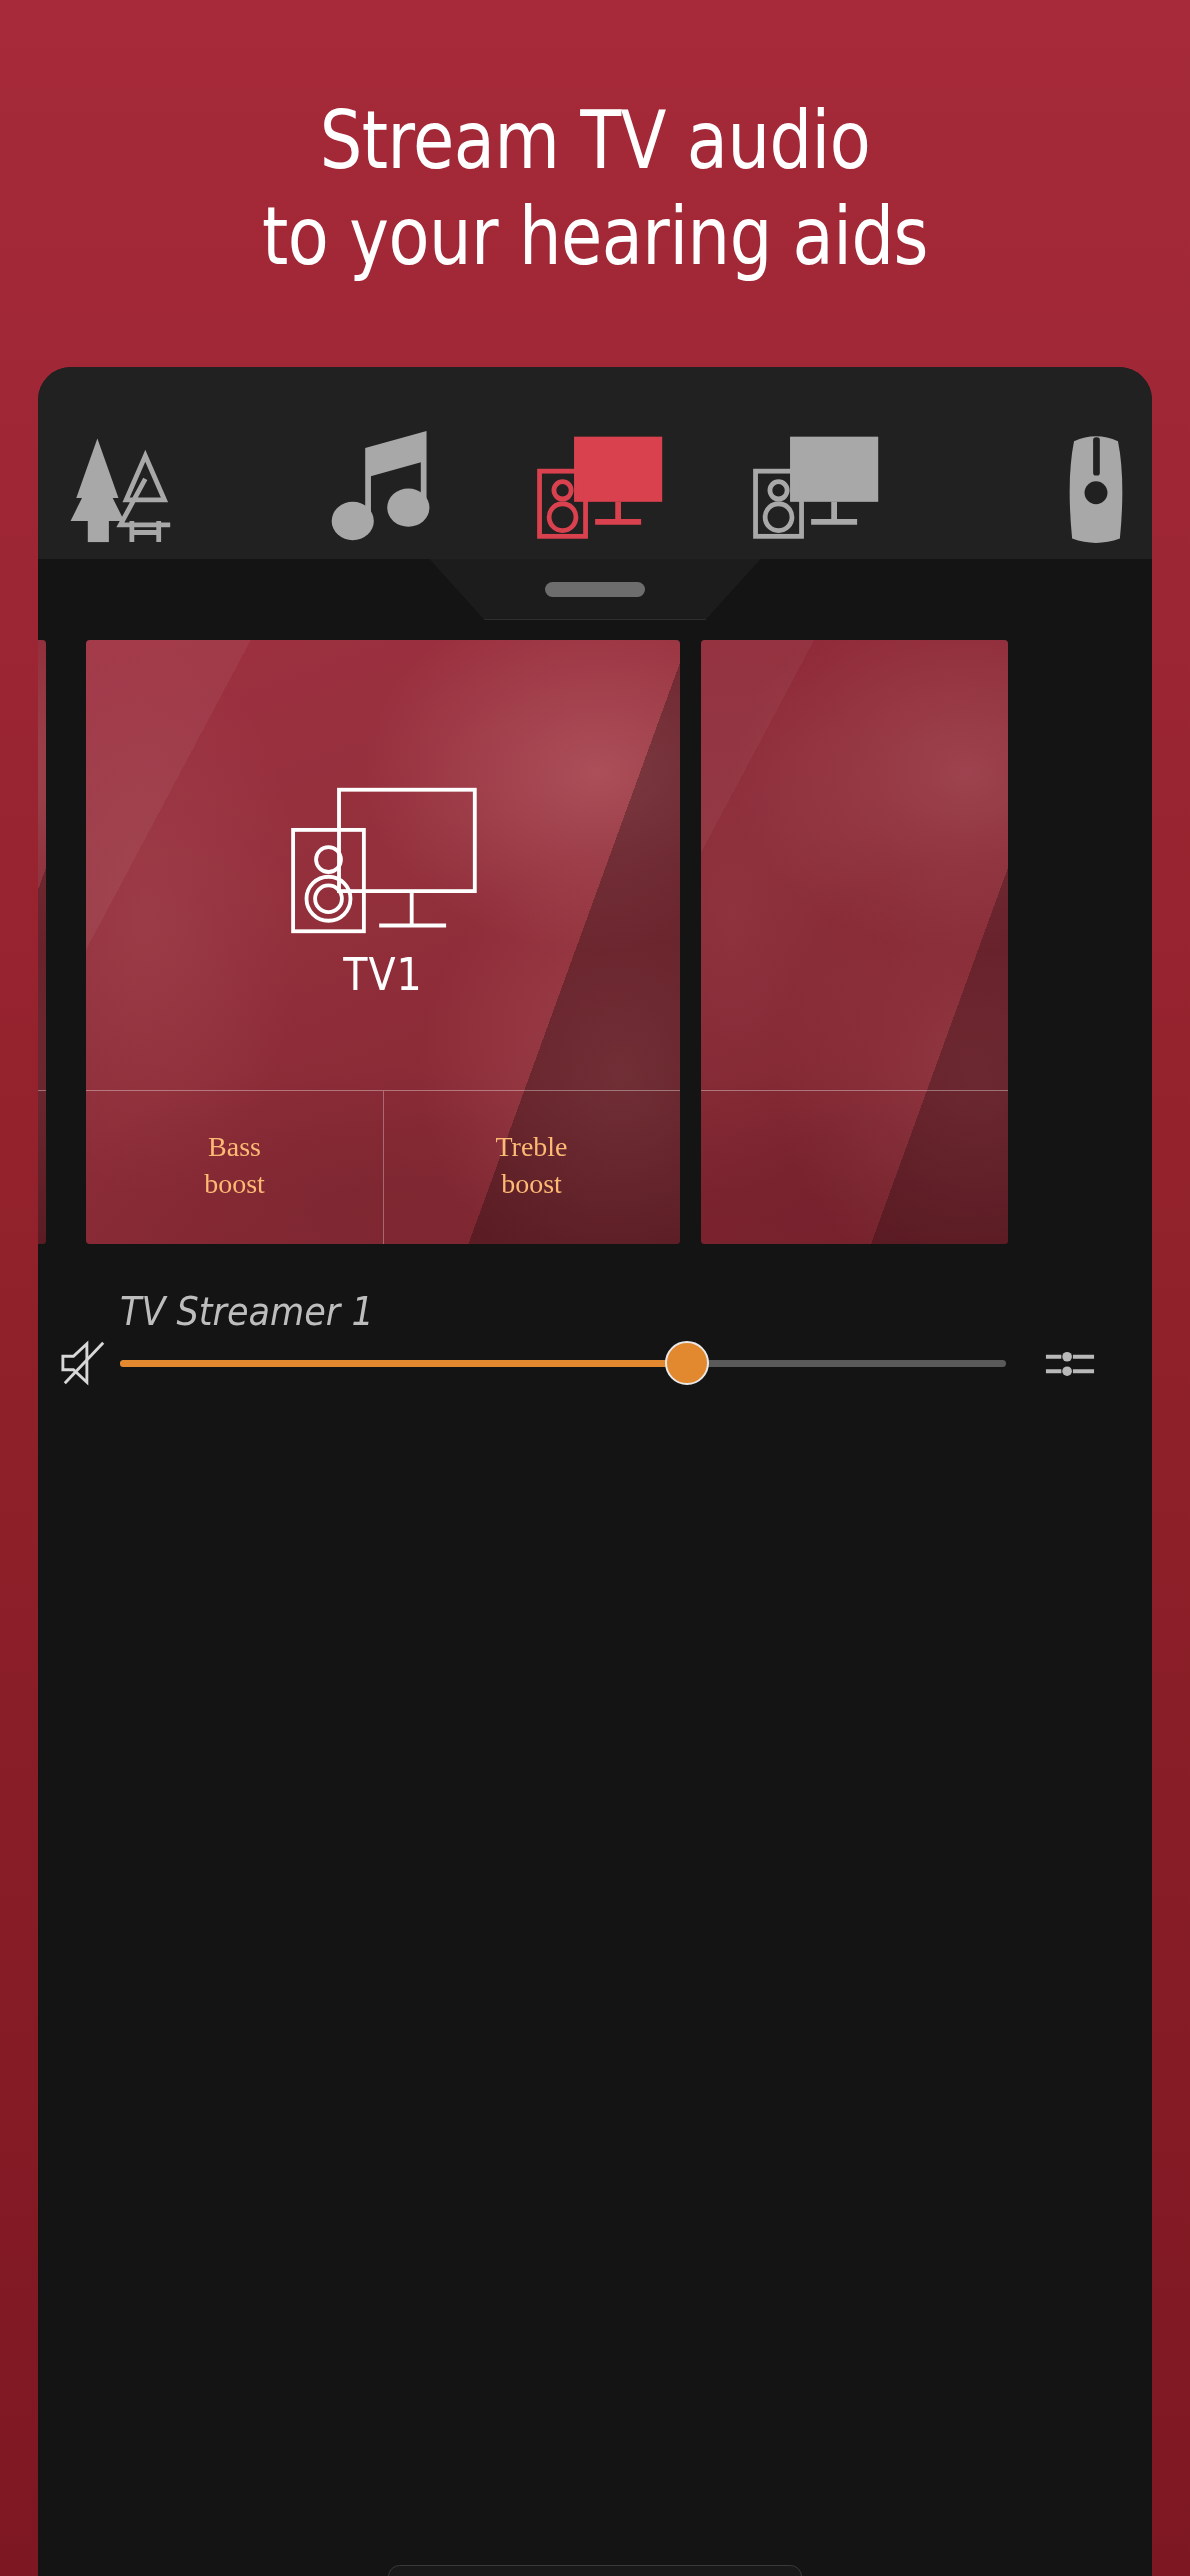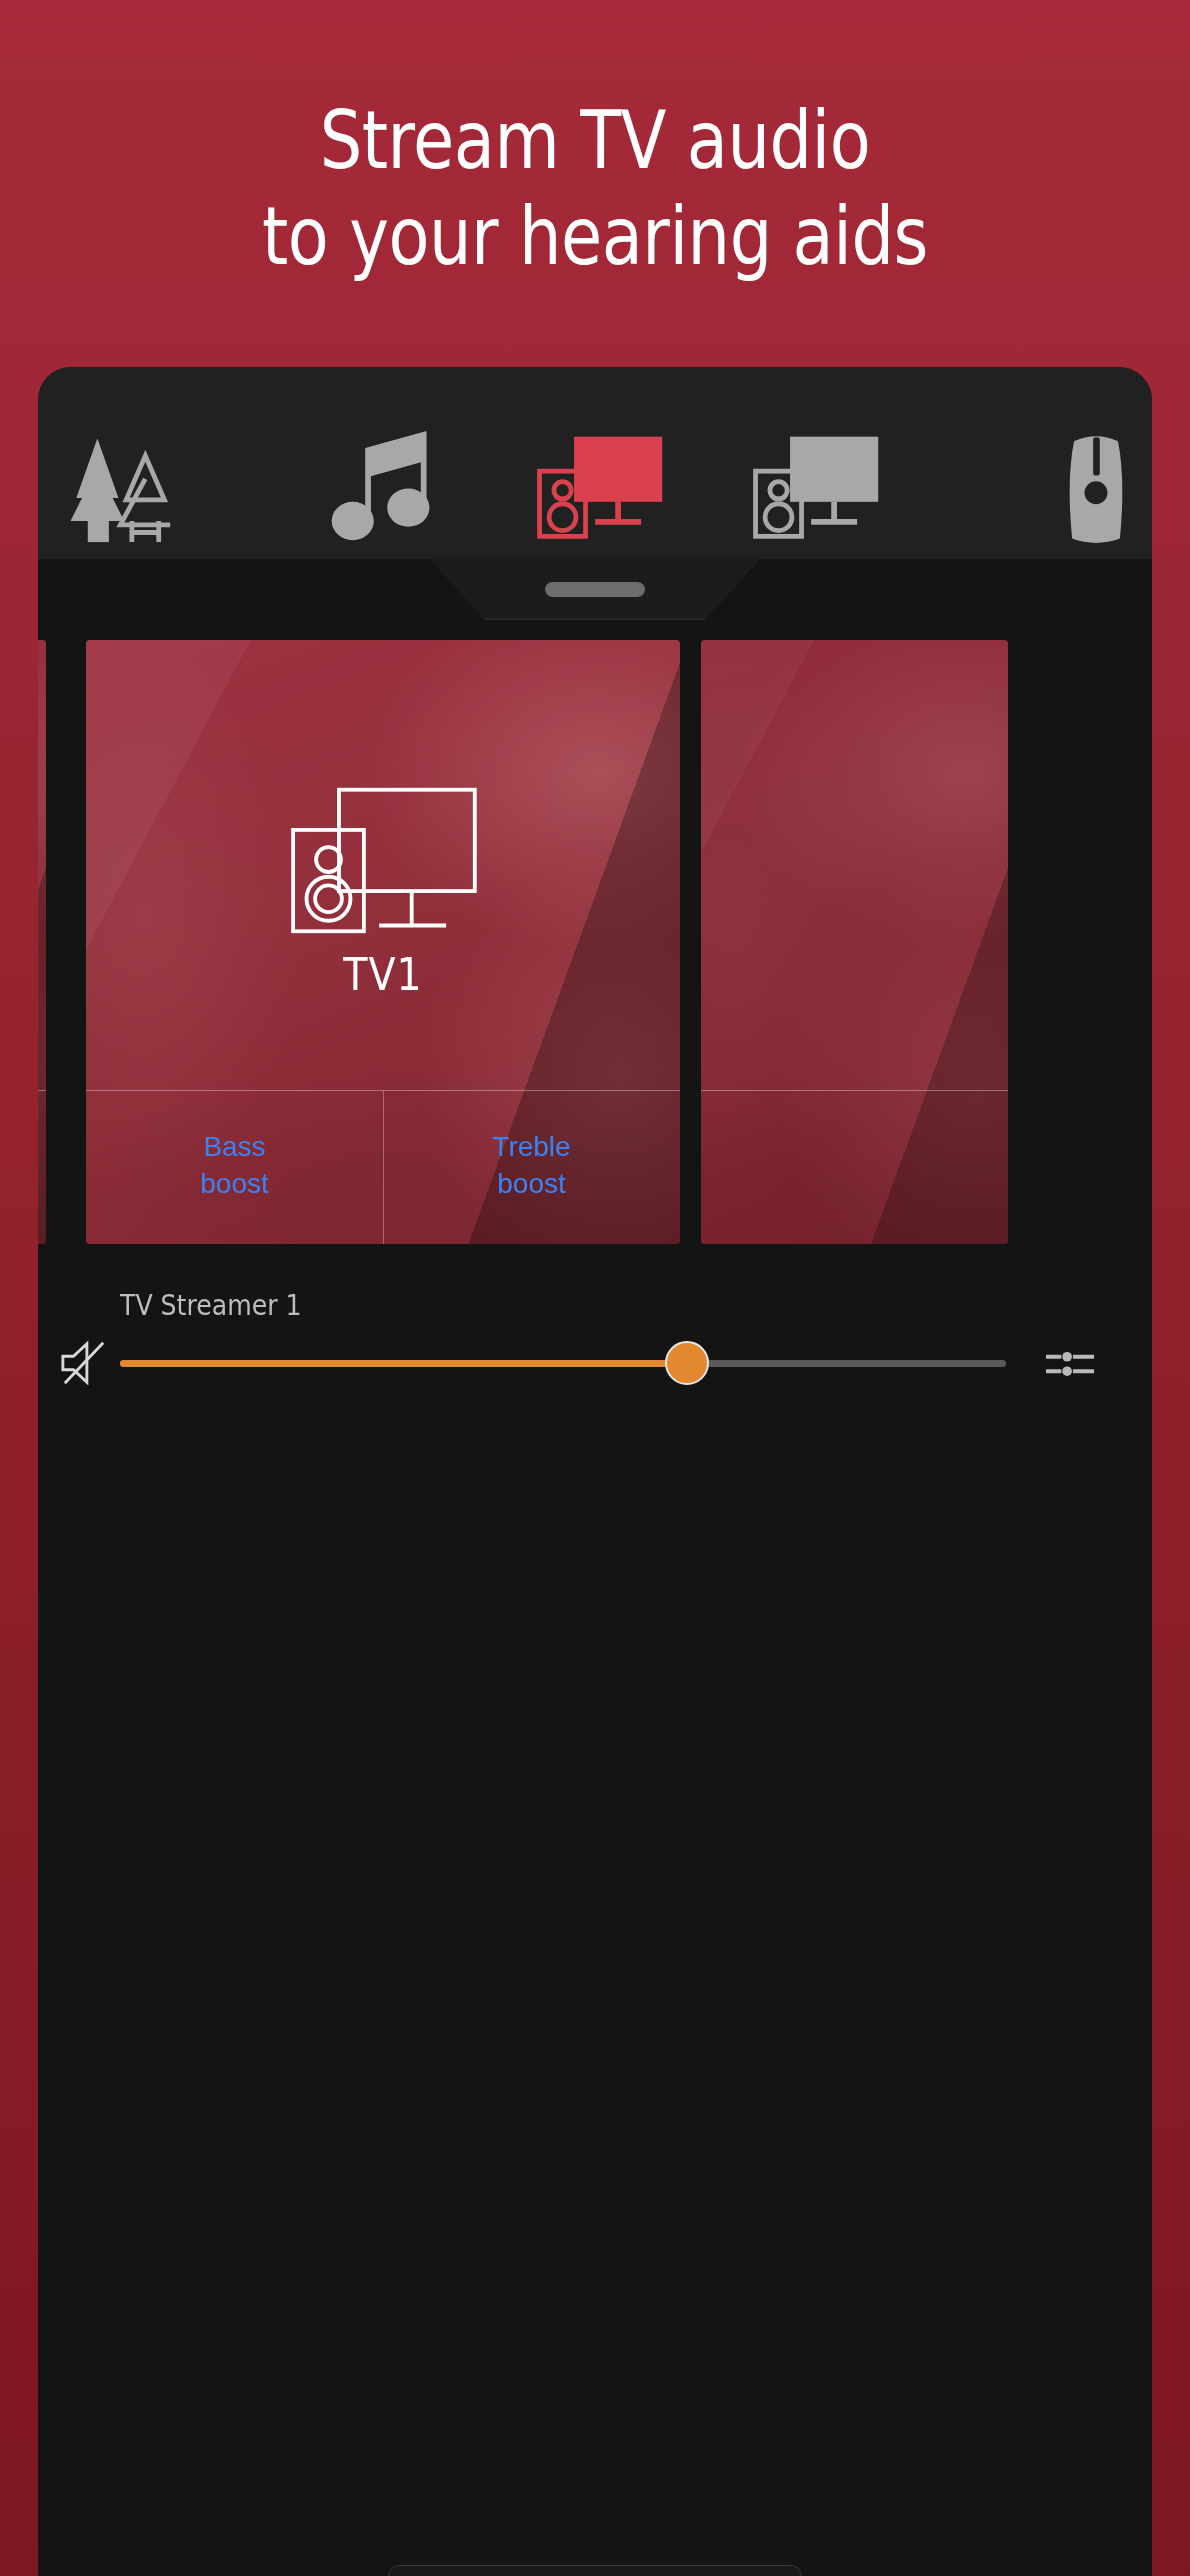--- a/index.html
+++ b/index.html
@@ -107,34 +107,35 @@
   .card-sep{
     position:absolute; left:0; right:0; top:450px; height:1px;
     background:rgba(255,255,255,0.35);
   }
   .card-vsep{
     position:absolute; left:50%; top:451px; bottom:0; width:1px;
     background:rgba(255,255,255,0.30);
   }
   .eq-cell{
     position:absolute; top:489px; width:50%;
-    text-align:center; color:#3b82f6; font-size:28px; line-height:1.32;
+    text-align:center; color:#fdba74; font-size:28px; line-height:1.32;
     font-weight:300;
-    font-family:Liberation Sans, sans-serif;
+    font-family:Liberation Serif, serif;
   }
   .eq-cell.l{ left:0; }
   .eq-cell.r{ left:50%; }
 
   
   .sliders{ position:absolute; left:0; top:738px; width:100%; }
   .srow{ position:relative; height:113px; }
   .slabel{
     position:absolute; left:82px; top:-7.7px;
-    color:#bdbdbd; font-size:28px; font-weight:300;
+    color:#bdbdbd; font-size:39px; font-weight:300;
     font-family:"DejaVu Sans Condensed","Liberation Sans", sans-serif;
+    font-style:italic;
   }
   .mute-icon{ position:absolute; left:21px; top:42px; width:50px; height:48px; }
   .track{
     position:absolute; left:82px; right:146px; top:63px; height:6.7px;
     background:#5a5a5a; border-radius:3.8px;
   }
   .fill{ position:absolute; left:0; top:0; height:100%; border-radius:3.8px; }
   .thumb{
     position:absolute; top:50%; width:44px; height:44px; border-radius:50%;
     transform:translate(-50%,-50%); border:2.9px solid #e9e9e9;

